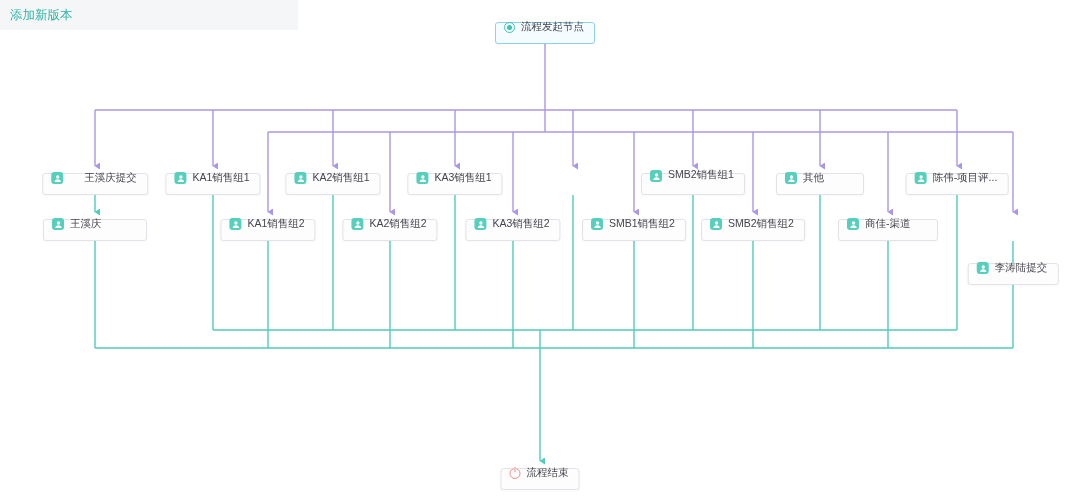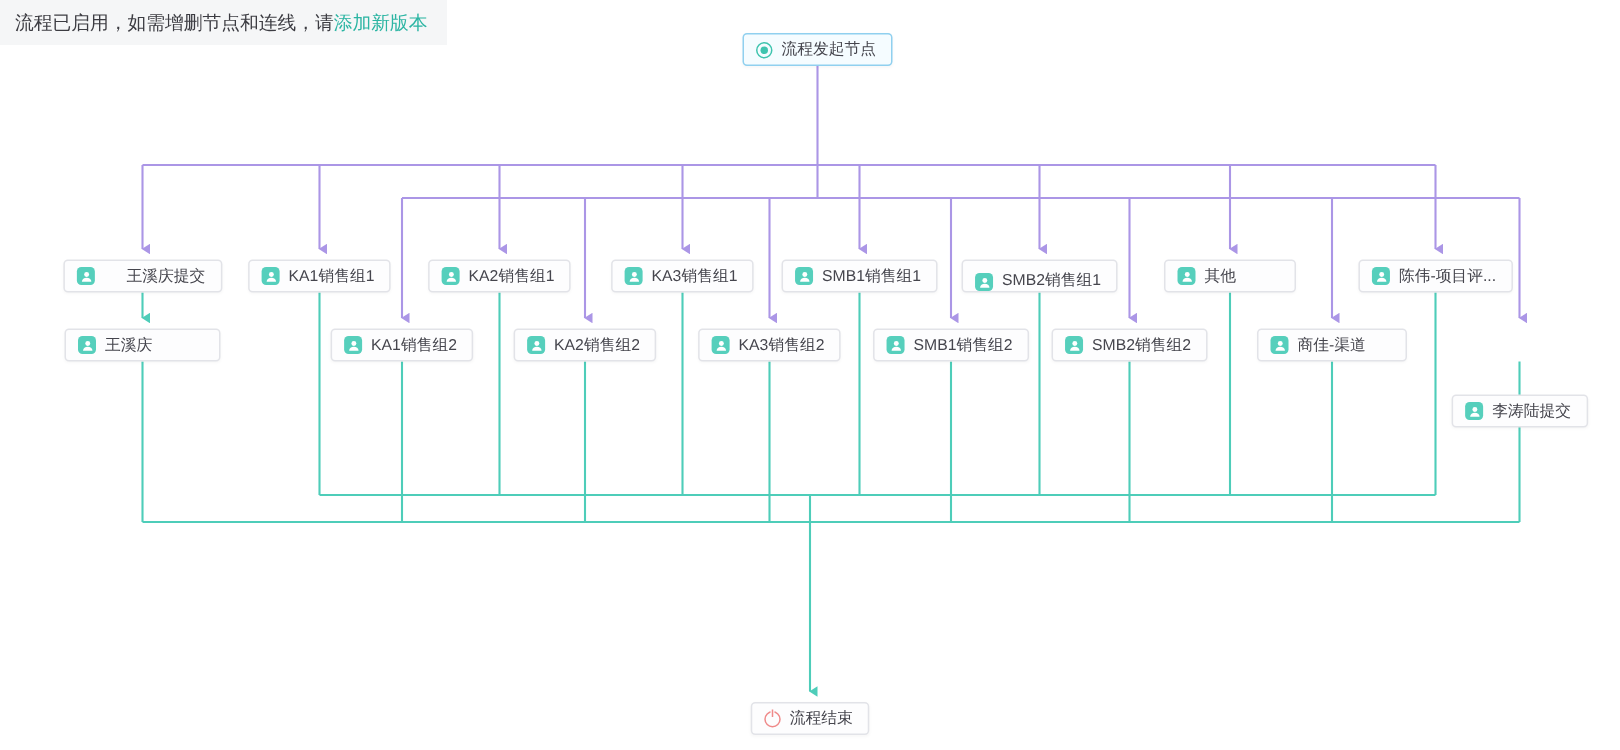--- a/index.html
+++ b/index.html
@@ -8,21 +8,21 @@
   
   .banner{position:absolute;left:0;top:0;width:298px;height:30px;background:#f5f6f7;
           display:flex;align-items:center;padding-left:10px;box-sizing:border-box;
           font-size:12.5px;color:#3c3c42;white-space:nowrap;}
   .banner a{color:#2cb5a3;text-decoration:none;cursor:pointer;}
   
   .wires{position:absolute;left:0;top:0;width:1080px;height:500px;}
   
   .node{position:absolute;height:22px;transform:translateX(-50%);
         background:#fdfdfe;border:1px solid #e2e3e8;border-radius:3px;
-        display:flex;align-items:center;gap:6px;padding:0 10px 0 8px;box-sizing:border-box;
+        display:flex;align-items:center;gap:6px;padding:0 10px 12px 8px;box-sizing:border-box;
         font-size:10.5px;color:#45454d;white-space:nowrap;cursor:pointer;
         box-shadow:0 1px 2px rgba(0,0,0,0.03);}
   .node .lbl{overflow:hidden;text-overflow:ellipsis;max-width:86px;}
   .nicon{width:12px;height:12px;border-radius:3px;background:#56cfbc;flex:0 0 12px;
          display:flex;align-items:center;justify-content:center;}
   .node.start{background:#f5fcff;border:1px solid #90d0ef;height:22px;}
   .sicon{width:11px;height:11px;border-radius:50%;border:1.3px solid #3fc4ae;box-sizing:border-box;
          position:relative;flex:0 0 11px;}
   .sicon::after{content:"";position:absolute;left:50%;top:50%;width:5px;height:5px;margin:-2.5px 0 0 -2.5px;
          border-radius:50%;background:#3fc4ae;}
@@ -84,21 +84,20 @@
       <path d="M634,241 V348"></path>
       <path d="M753,241 V348"></path>
       <path d="M888,241 V348"></path>
       <path d="M1013,241 V348"></path>
       <path d="M95,348 H1013"></path>
       <path d="M540,330 V461" marker-end="url(#arrT)"></path>
     </g>
   </svg>
 
   <div class="banner">
-    <span>流程已启用，如需增删节点和连线，请</span>
       <a>添加新版本</a>
   </div>
 
   <div class="node start" style="left:545px;top:22px;">
     <span class="sicon"></span>
     <span class="lbl">流程发起节点</span>
   </div>
 
   <div class="node" style="left:95px;top:173px;gap:21px;">
     <span class="nicon">
@@ -129,29 +128,20 @@
   </div>
   <div class="node" style="left:455px;top:173px;">
     <span class="nicon">
         <svg width="9" height="9" viewBox="0 0 12 12">
           <circle cx="6" cy="4" r="2.2" fill="#fff"></circle>
           <path d="M1.8 10.5c0-2.4 2-3.6 4.2-3.6s4.2 1.2 4.2 3.6z" fill="#fff"></path>
         </svg>
       </span>
     <span class="lbl">KA3销售组1</span>
   </div>
-  <div class="node" style="left:573px;top:173px;">
-    <span class="nicon">
-        <svg width="9" height="9" viewBox="0 0 12 12">
-          <circle cx="6" cy="4" r="2.2" fill="#fff"></circle>
-          <path d="M1.8 10.5c0-2.4 2-3.6 4.2-3.6s4.2 1.2 4.2 3.6z" fill="#fff"></path>
-        </svg>
-      </span>
-    <span class="lbl">SMB1销售组1</span>
-  </div>
   <div class="node" style="left:693px;top:173px;align-items:flex-end;">
     <span class="nicon">
         <svg width="9" height="9" viewBox="0 0 12 12">
           <circle cx="6" cy="4" r="2.2" fill="#fff"></circle>
           <path d="M1.8 10.5c0-2.4 2-3.6 4.2-3.6s4.2 1.2 4.2 3.6z" fill="#fff"></path>
         </svg>
       </span>
     <span class="lbl">SMB2销售组1</span>
   </div>
   <div class="node" style="left:820px;top:173px;min-width:88px;">

